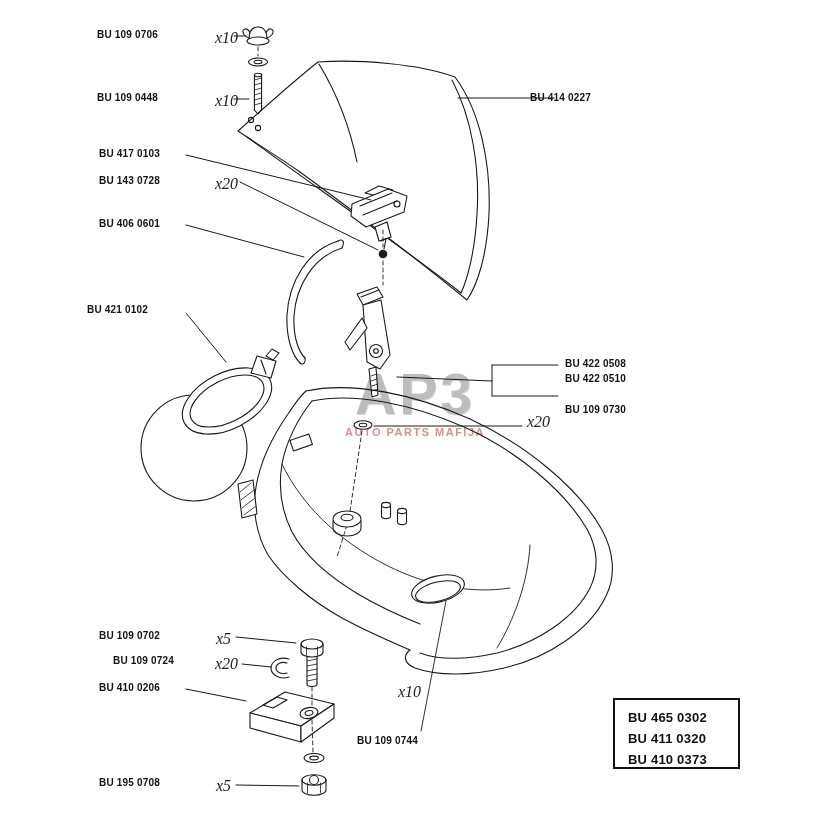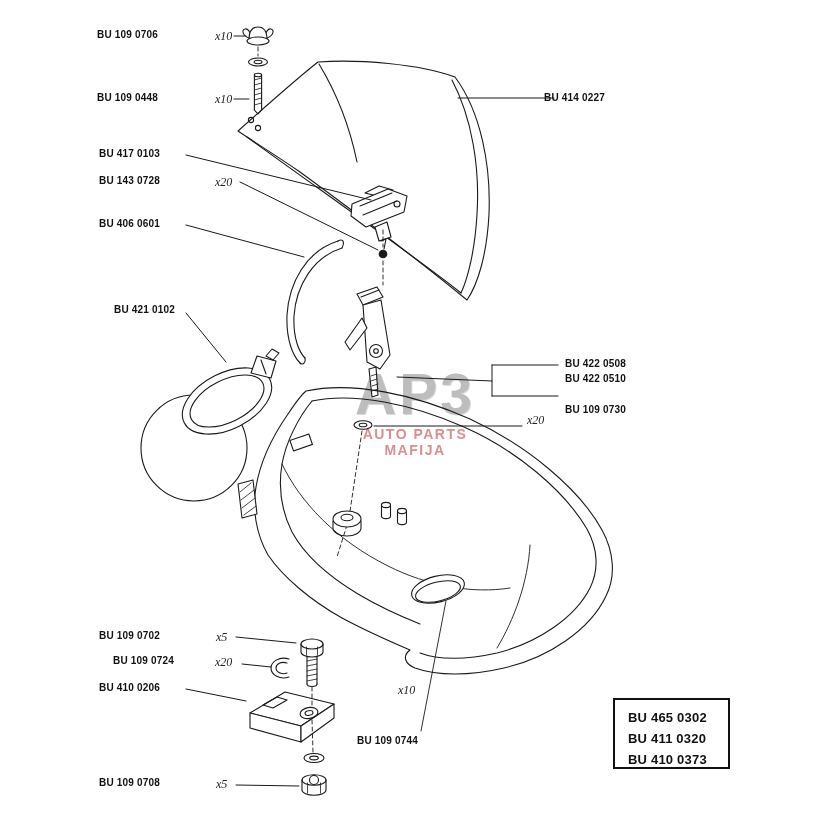--- a/index.html
+++ b/index.html
@@ -2,28 +2,28 @@
 <html><head>
 <meta charset="utf-8">
 <style>
   html,body{margin:0;padding:0;background:#fff;}
   .canvas{position:relative;width:817px;height:817px;background:#fff;overflow:hidden;
           font-family:"Liberation Sans",sans-serif;}
   .art{position:absolute;left:0;top:0;z-index:2;}
   .lbl{position:absolute;z-index:3;font-weight:bold;font-size:10px;color:#111;
        white-space:nowrap;letter-spacing:.2px;}
   .qty{position:absolute;z-index:3;font-family:"Liberation Serif",serif;font-style:italic;
-       font-size:12px;color:#222;white-space:nowrap;}
-  .legend{position:absolute;z-index:3;left:613px;top:698px;width:117px;height:71px;
+       font-size:16px;color:#222;white-space:nowrap;}
+  .legend{position:absolute;z-index:3;left:613px;top:698px;width:127px;height:71px;
           border:2px solid #111;background:#fff;box-sizing:border-box;padding:7px 0 0 13px;}
   .legend div{font-weight:bold;font-size:13px;color:#111;line-height:21px;letter-spacing:.2px;}
   .wm{position:absolute;z-index:1;left:342px;top:366px;width:146px;text-align:center;}
   .wm-main{font-weight:bold;font-size:57px;line-height:1;color:#bdbdbd;letter-spacing:3px;
            text-shadow:1px 1px 0 #d8d8d8;}
-  .wm-sub{font-weight:bold;font-size:14px;color:#d98f8f;letter-spacing:1.5px;margin-top:3px;}
+  .wm-sub{font-weight:bold;font-size:11px;color:#d98f8f;letter-spacing:1.5px;margin-top:3px;}
 </style>
 </head>
 <body>
 
 <div class="canvas">
 
   <div class="wm">
     <div class="wm-main">AP3</div>
     <div class="wm-sub">AUTO PARTS MAFIJA</div>
   </div>
@@ -179,39 +179,39 @@
   <div class="lbl" style="left:97px;top:92px">BU 109 0448</div>
   <div class="qty" style="left:215px;top:92px">x10</div>
 
   <div class="lbl" style="left:99px;top:148px">BU 417 0103</div>
 
   <div class="lbl" style="left:99px;top:175px">BU 143 0728</div>
   <div class="qty" style="left:215px;top:175px">x20</div>
 
   <div class="lbl" style="left:99px;top:218px">BU 406 0601</div>
 
-  <div class="lbl" style="left:114px;top:304px">BU 421 0102</div>
-
-  <div class="lbl" style="left:544px;top:92px">BU 414 0227</div>
+  <div class="lbl" style="left:87px;top:304px">BU 421 0102</div>
+
+  <div class="lbl" style="left:530px;top:92px">BU 414 0227</div>
 
   <div class="lbl" style="left:565px;top:358px">BU 422 0508</div>
   <div class="lbl" style="left:565px;top:373px">BU 422 0510</div>
 
   <div class="qty" style="left:527px;top:413px">x20</div>
   <div class="lbl" style="left:565px;top:404px">BU 109 0730</div>
 
   <div class="lbl" style="left:99px;top:630px">BU 109 0702</div>
   <div class="qty" style="left:216px;top:630px">x5</div>
 
   <div class="lbl" style="left:113px;top:655px">BU 109 0724</div>
   <div class="qty" style="left:215px;top:655px">x20</div>
 
   <div class="lbl" style="left:99px;top:682px">BU 410 0206</div>
 
-  <div class="lbl" style="left:99px;top:777px">BU 109 0708</div>
+  <div class="lbl" style="left:99px;top:777px">BU 195 0708</div>
   <div class="qty" style="left:216px;top:777px">x5</div>
 
   <div class="qty" style="left:398px;top:683px">x10</div>
   <div class="lbl" style="left:357px;top:735px">BU 109 0744</div>
 
   <div class="legend">
     <div>BU 465 0302</div>
     <div>BU 411 0320</div>
     <div>BU 410 0373</div>
   </div>

